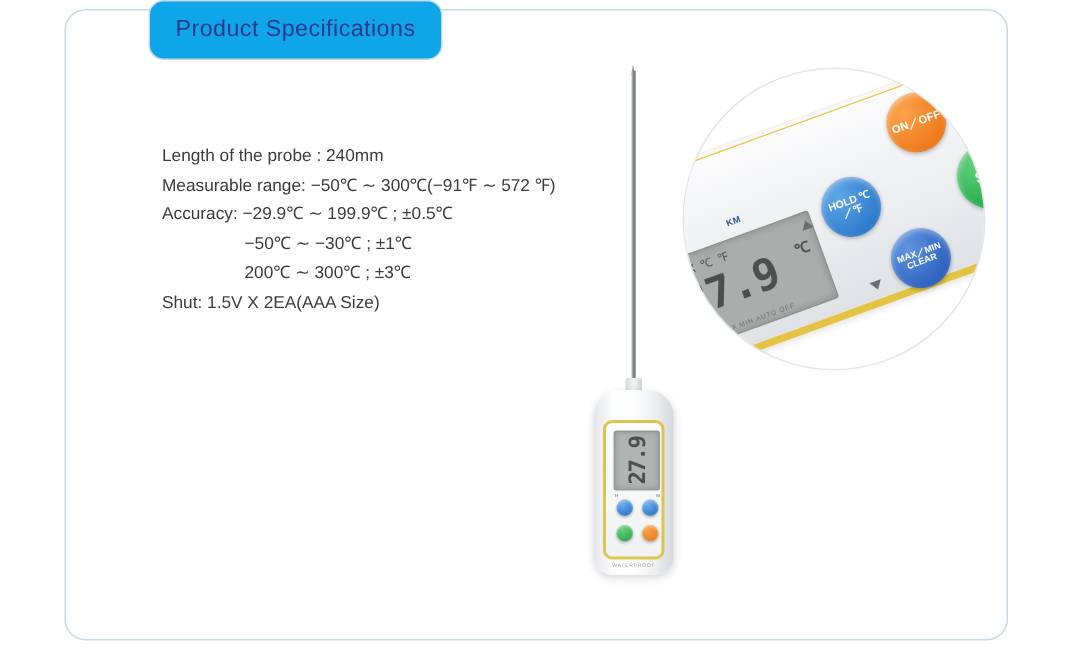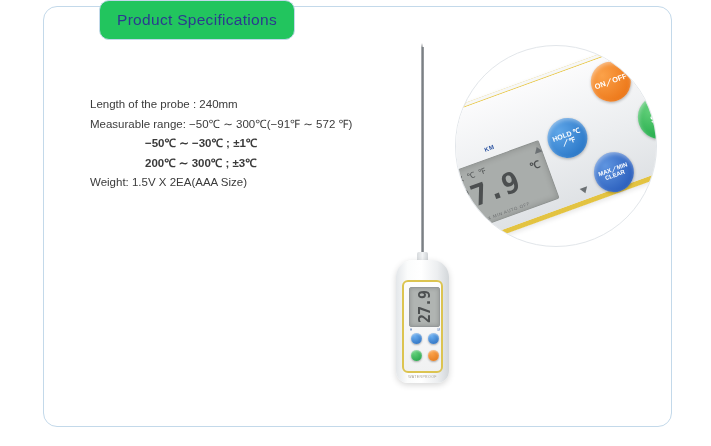--- a/index.html
+++ b/index.html
@@ -31,21 +31,21 @@
   
   #title-tab {
     position: absolute;
     left: 99px;
     top: 0px;
     width: 196px;
     height: 40px;
     box-sizing: border-box;
     border: 1px solid #c3d9ea;
     border-radius: 10px;
-    background: #22c55e;
+    background: #0ea5e9;
     display: flex;
     align-items: center;
     justify-content: center;
   }
   #title-tab-text {
     font-size: 15.5px;
     color: #2b3a8f;
     letter-spacing: .3px;
     white-space: nowrap;
   }
@@ -55,33 +55,32 @@
     left: 101px;
     top: 4px;
     width: 192px;
     height: 5px;
     background: #ffffff;
   }
 
   
   #spec-list {
     position: absolute;
-    left: 90px;
+    left: 108px;
     top: 95px;
     width: 300px;
   }
   .spec-line {
     font-size: 11.5px;
     color: #3b3b3b;
     line-height: 19.5px;
     white-space: nowrap;
   }
   .spec-line.indented {
     padding-left: 55px;
-    font-weight: bold;
   }
 
   
   #magnifier {
     position: absolute;
     left: 455px;
     top: 45px;
     width: 200px;
     height: 200px;
     border-radius: 50%;
@@ -343,23 +342,24 @@
 <div id="panel-frame"></div>
 <div id="tab-mask"></div>
 
 <div id="title-tab">
   <span id="title-tab-text">Product Specifications</span>
 </div>
 
 <div id="spec-list">
   <div class="spec-line">Length of the probe : 240mm</div>
   <div class="spec-line">Measurable range: −50℃ ∼ 300℃(−91℉ ∼ 572 ℉)</div>
+  <div class="spec-line">Accuracy:  −29.9℃ ∼ 199.9℃ ; ±0.5℃</div>
   <div class="spec-line indented">−50℃ ∼ −30℃ ; ±1℃</div>
   <div class="spec-line indented">200℃ ∼ 300℃ ; ±3℃</div>
-  <div class="spec-line">Weight: 1.5V X 2EA(AAA Size)</div>
+  <div class="spec-line">Shut: 1.5V X 2EA(AAA Size)</div>
 </div>
 
 <div id="magnifier">
   <div id="inset-body">
     <div id="inset-panel">
 
       <div id="inset-brand">KM</div>
 
       <div id="inset-lcd">
         <div id="inset-lcd-top">MAX ℃ ℉</div>

